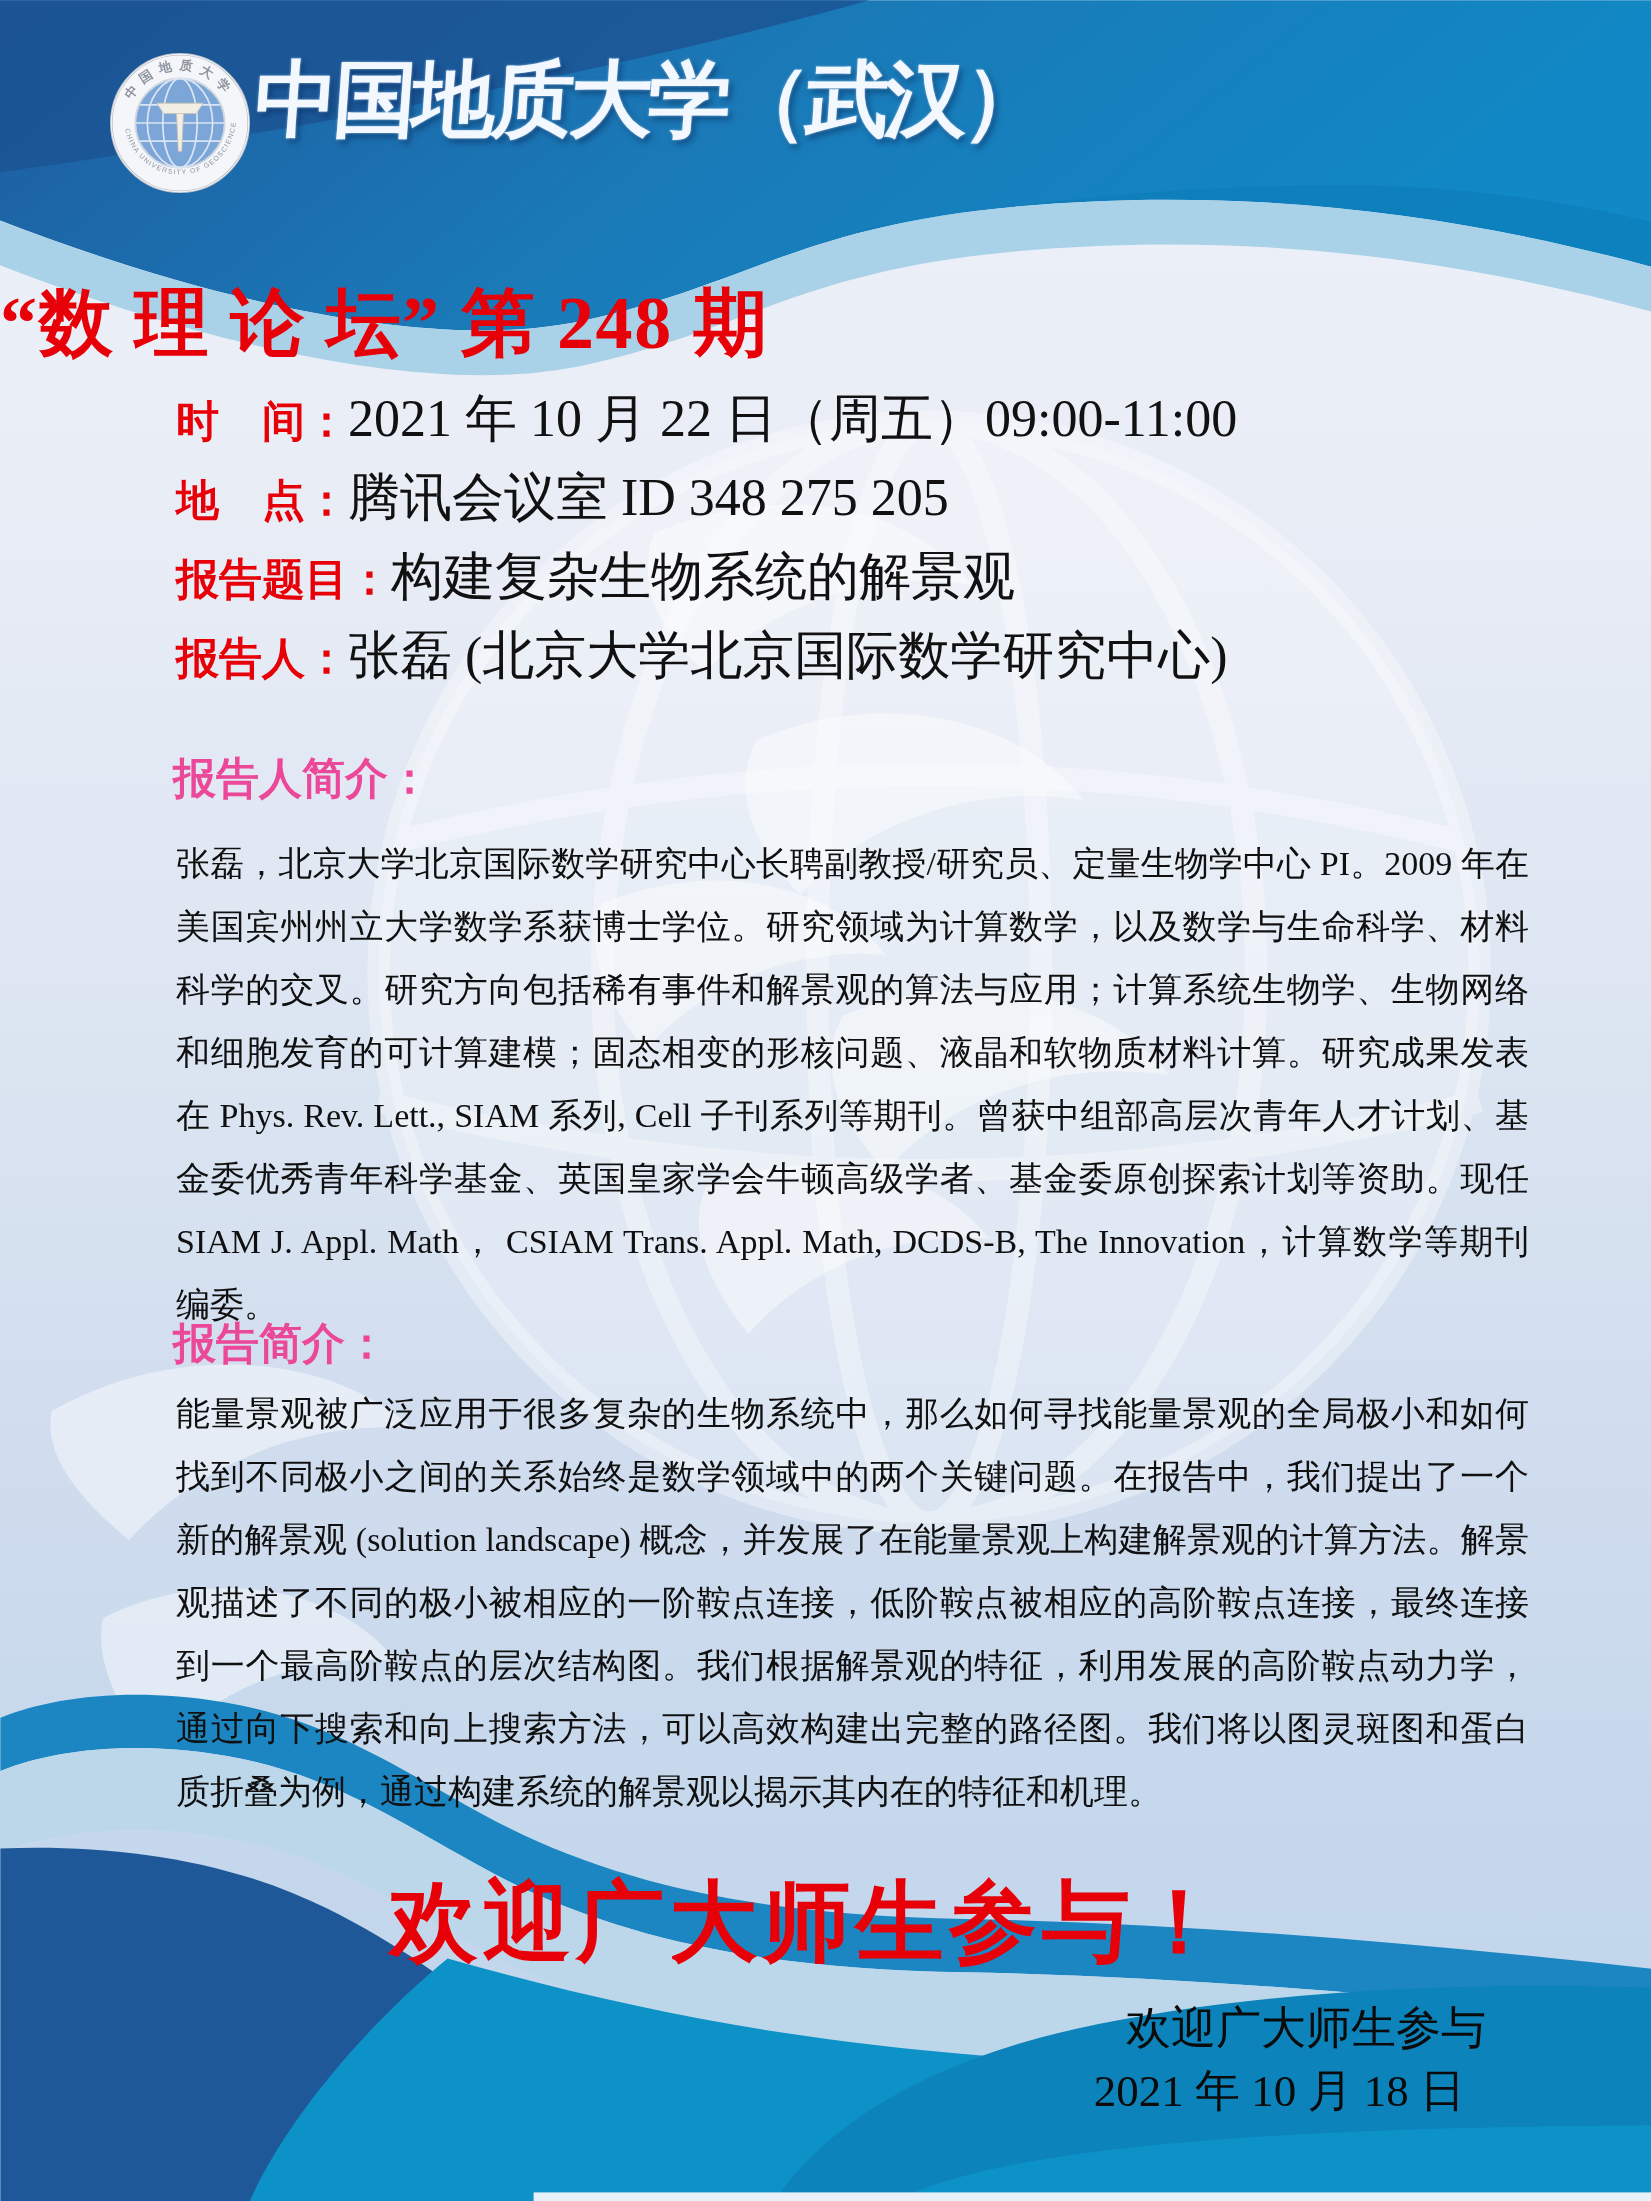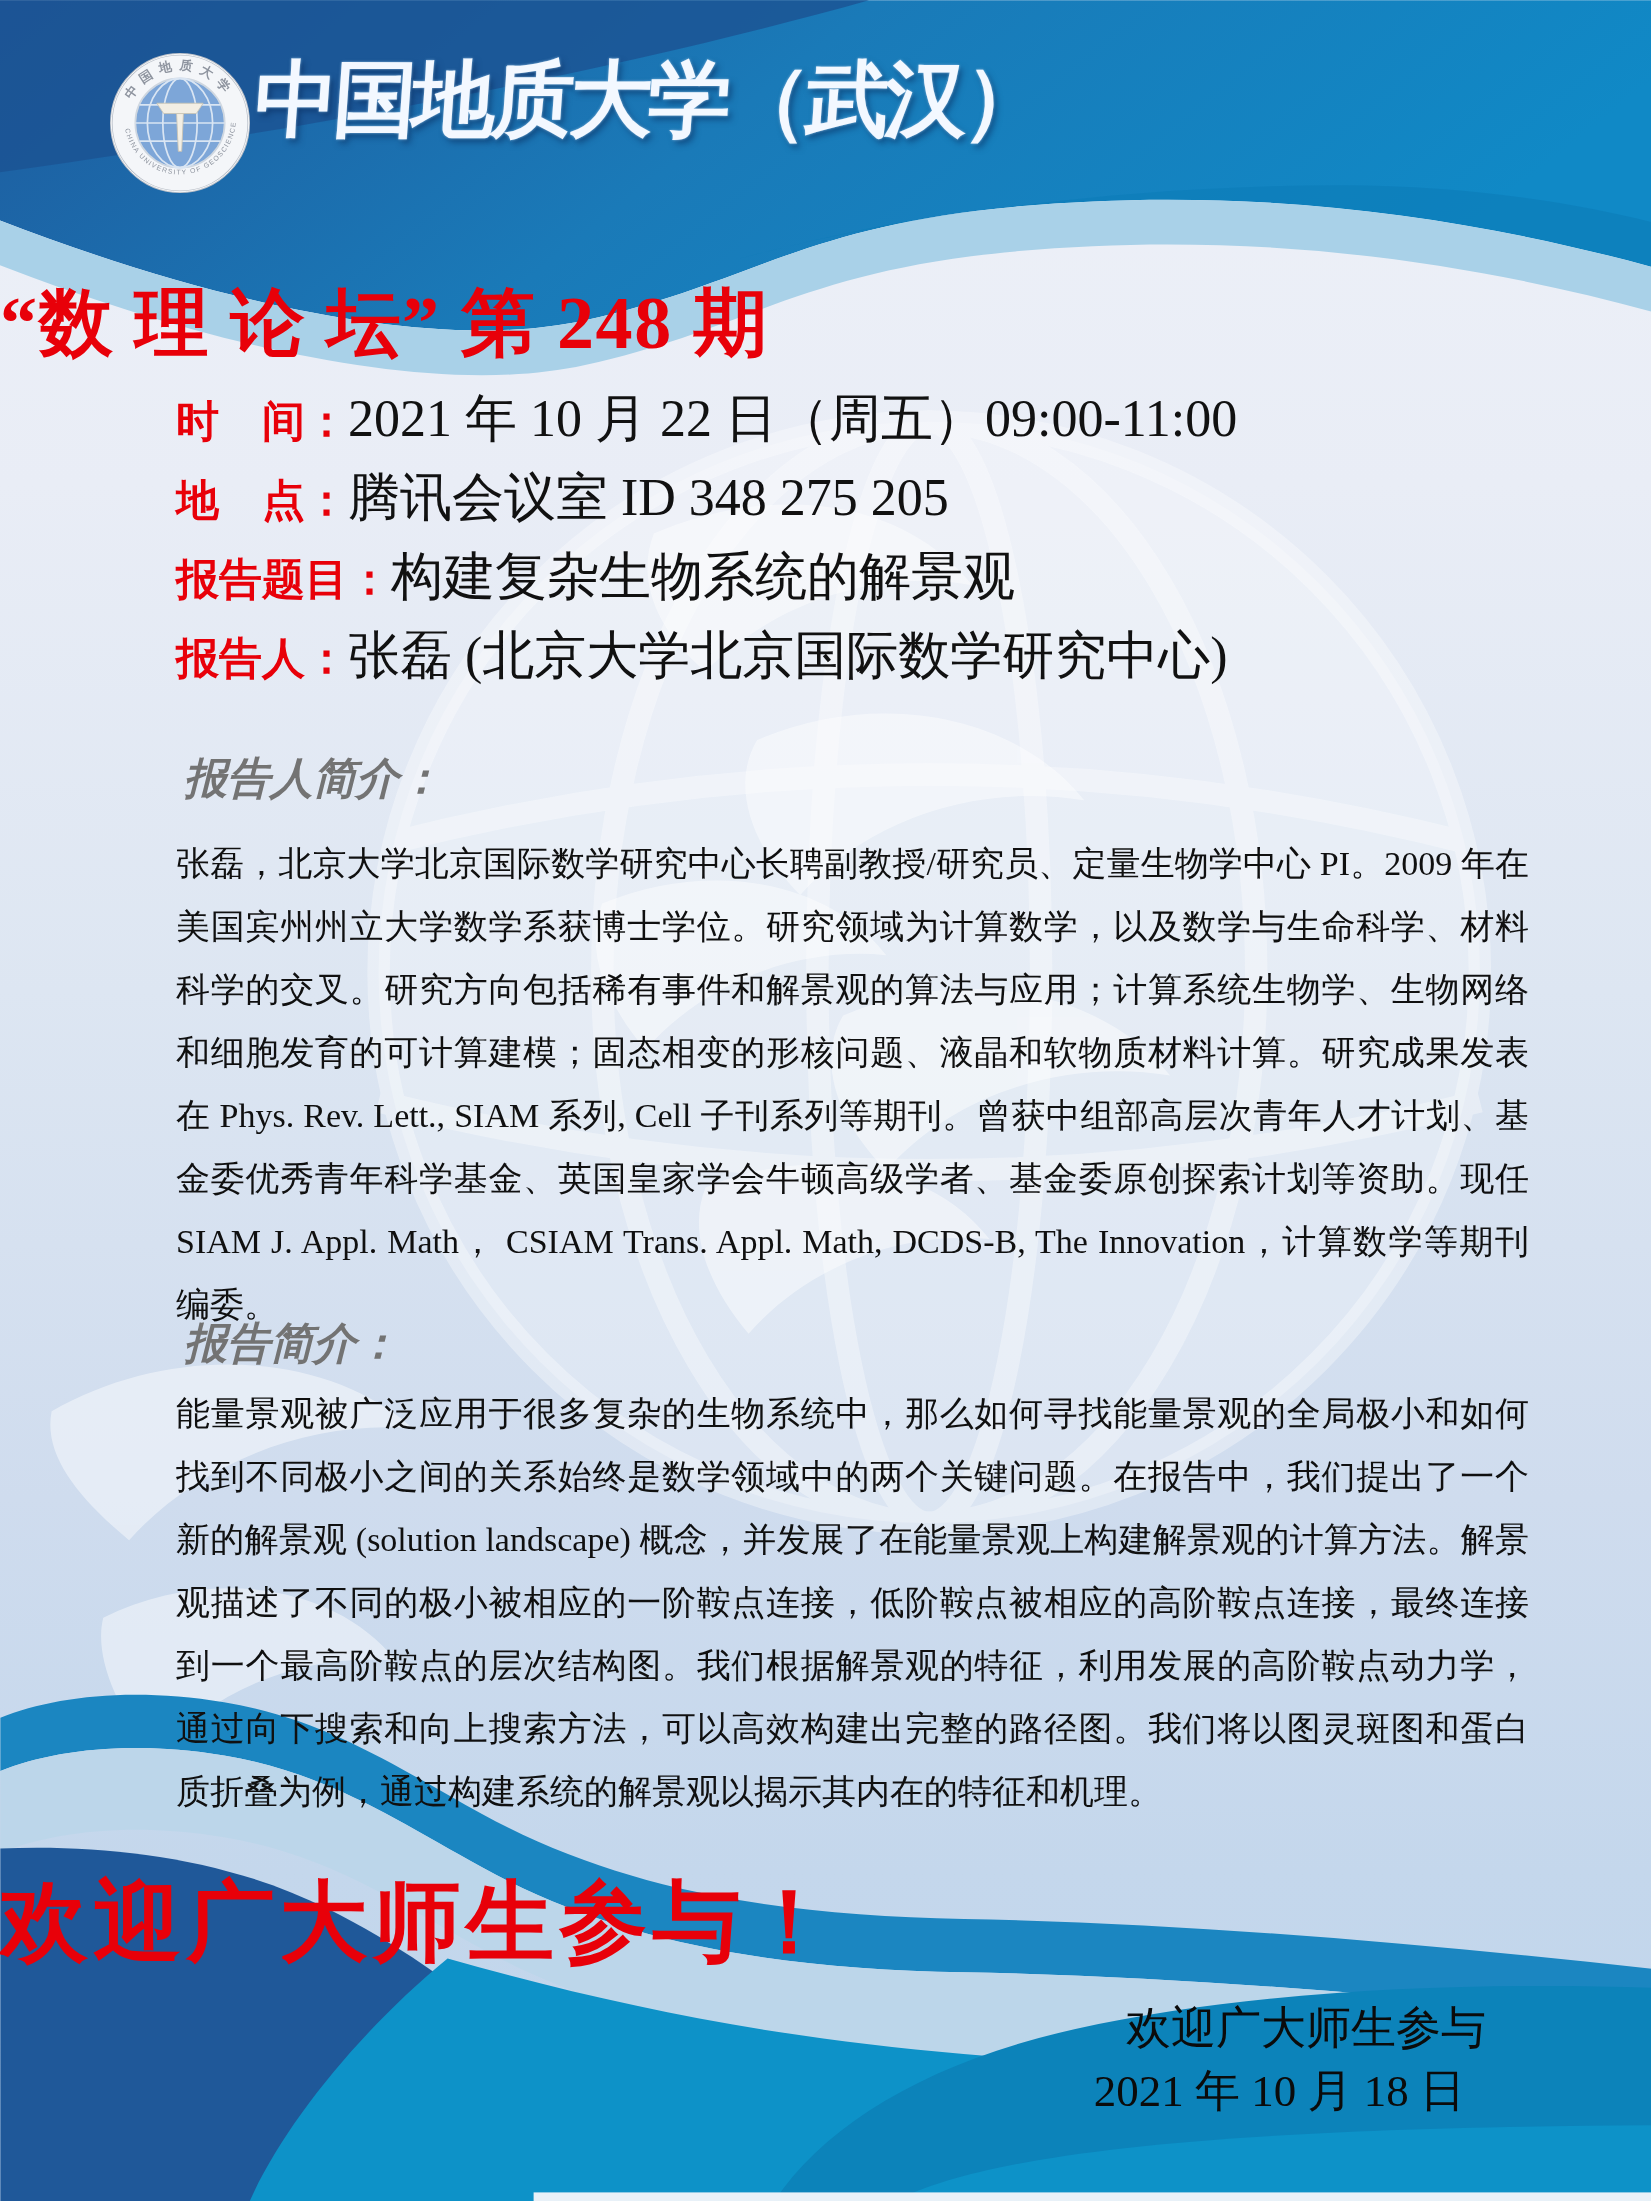--- a/index.html
+++ b/index.html
@@ -21,31 +21,31 @@
 
   .main-title{position:absolute;left:0;top:274px;width:1652px;text-align:left;
     font-size:74px;font-weight:bold;color:#e80009;letter-spacing:1.7px;white-space:nowrap;}
 
   .info-rows{position:absolute;left:176px;top:379px;width:1377px;}
   .info-row{height:79px;line-height:79px;white-space:nowrap;}
   .info-label{font-family:"Liberation Sans", sans-serif;font-weight:bold;
     font-size:43px;color:#e80009;}
   .info-value{font-size:52px;color:#111;}
 
-  .sec-heading{position:absolute;left:184px;font-family:"Liberation Sans", sans-serif;
-    font-weight:bold;font-size:43px;color:#737373;white-space:nowrap;font-style:italic;}
+  .sec-heading{position:absolute;left:173px;font-family:"Liberation Sans", sans-serif;
+    font-weight:bold;font-size:43px;color:#ec4899;white-space:nowrap;}
   #bio-heading{top:750px;}
   #abs-heading{top:1315px;}
 
   .para{position:absolute;left:176px;width:1353px;font-size:34px;line-height:63px;
     color:#101010;text-align:justify;text-justify:inter-character;}
   #bio-text{top:832px;}
   #abs-text{top:1382px;}
 
-  .welcome{position:absolute;left:0;top:1863px;width:1618px;
+  .welcome{position:absolute;left:0;top:1863px;width:1618px;text-align:center;
     font-size:88px;font-weight:bold;color:#e80009;letter-spacing:5.2px;
     z-index:6;white-space:nowrap;font-family:Liberation Mono, monospace;}
 
   .footer-org{position:absolute;right:166px;top:1998px;font-size:45px;color:#0b0b0b;
     z-index:6;white-space:nowrap;}
   .footer-date{position:absolute;right:187px;top:2061px;font-size:45px;color:#0b0b0b;
     z-index:6;white-space:nowrap;}
 </style>
 </head>
 <body>

